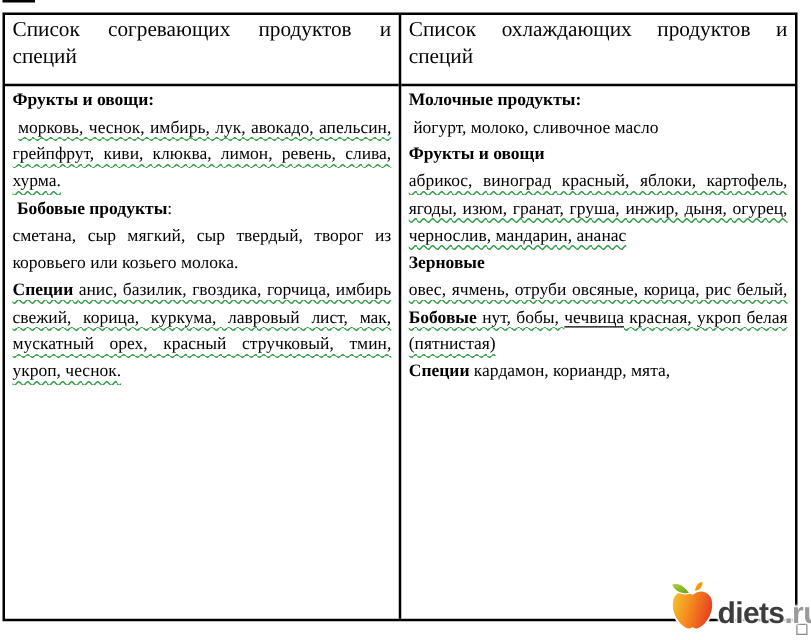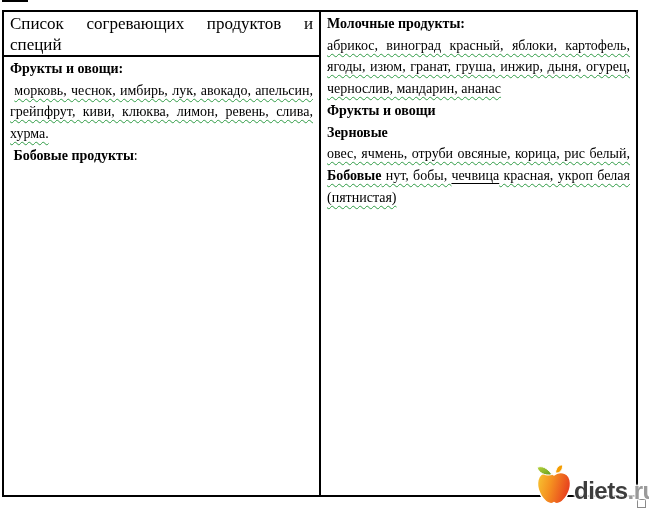--- a/index.html
+++ b/index.html
@@ -10,21 +10,21 @@
   }
   .top-frag{position:absolute;left:2px;top:0;width:26px;height:2px;background:#000;}
   .tbl{
     position:absolute;left:2px;top:10px;width:636px;height:487px;
     box-sizing:border-box;border:2px solid #000;background:#fff;
     display:grid;grid-template-columns:315px 1fr;
   }
   .col{display:flex;flex-direction:column;min-width:0;}
   .col-right{border-left:2px solid #000;}
   .hdr{
-    height:45px;box-sizing:border-box;border-bottom:2px solid #000;
+    height:57px;box-sizing:border-box;border-bottom:2px solid #000;
     padding:1px 6px 0;font-size:17px;line-height:21.4px;text-align:justify;
   }
   .cellbody{flex:1;padding:1px 6px 0;font-size:14px;line-height:21.7px;}
   .para{margin:0;text-align:justify;}
   .b{font-weight:bold;}
   .u-green{
     text-decoration-line:underline;text-decoration-style:wavy;
     text-decoration-color:#2e9b44;text-decoration-thickness:1px;
     text-underline-offset:3px;text-decoration-skip-ink:none;
   }
@@ -55,29 +55,34 @@
 
 <div class="top-frag"></div>
 
 <div class="tbl">
   <div class="col">
     <div class="hdr">Список согревающих продуктов и специй</div>
     <div class="cellbody">
         <p class="para"><span class="b">Фрукты и овощи:</span></p>
         <p class="para"><span>&nbsp;</span><span class="u-green">морковь, чеснок, имбирь, лук, авокадо, апельсин, грейпфрут, киви, клюква, лимон, ревень, слива, хурма.</span></p>
         <p class="para"><span>&nbsp;</span><span class="b">Бобовые продукты</span><span>:</span></p>
+        <p class="para"><span>сметана, сыр мягкий, сыр твердый, творог из коровьего или козьего молока.</span></p>
+        <p class="para"><span class="b u-green">Специи</span><span class="u-green"> </span><span class="u-green">анис, базилик, гвоздика, горчица, имбирь свежий, корица, куркума, лавровый лист, мак, мускатный орех, красный стручковый, тмин, укроп, чеснок.</span></p>
       </div>
   </div>
   <div class="col col-right">
+    <div class="hdr">Список охлаждающих продуктов и специй</div>
     <div class="cellbody">
         <p class="para"><span class="b">Молочные продукты:</span></p>
+        <p class="para"><span>&nbsp;йогурт, молоко, сливочное масло</span></p>
+        <p class="para"><span class="b">Фрукты и овощи</span></p>
         <p class="para"><span class="u-green">абрикос, виноград красный, яблоки, картофель, ягоды, изюм, гранат, груша, инжир, дыня, огурец, чернослив, мандарин, ананас</span></p>
-        <p class="para"><span class="b">Фрукты и овощи</span></p>
         <p class="para"><span class="b">Зерновые</span></p>
         <p class="para"><span class="u-green">овес, ячмень, отруби овсяные, корица, рис белый, </span><span class="b u-green">Бобовые</span><span class="u-green"> нут, бобы, </span><span class="u-red">чечвица</span><span class="u-green"> красная, укроп белая (пятнистая)</span></p>
+        <p class="para"><span class="b">Специи</span><span> кардамон, кориандр, мята,</span></p>
       </div>
   </div>
 </div>
 
 <div class="wm">
   <span>
     <svg width="40" height="44" viewBox="0 0 40 44">
       <defs>
         <linearGradient id="ag" x1="0" y1="0" x2="1" y2="0.25">
           <stop offset="0" stop-color="#f7c733"></stop>

